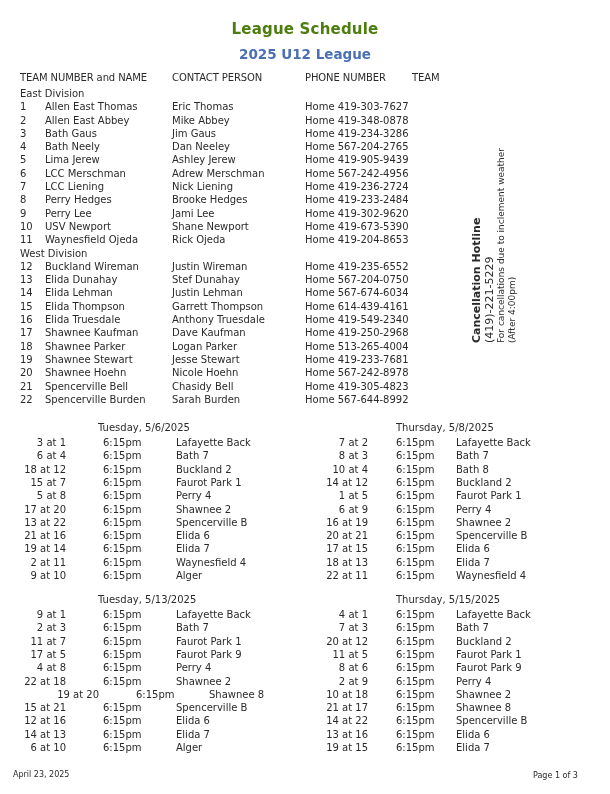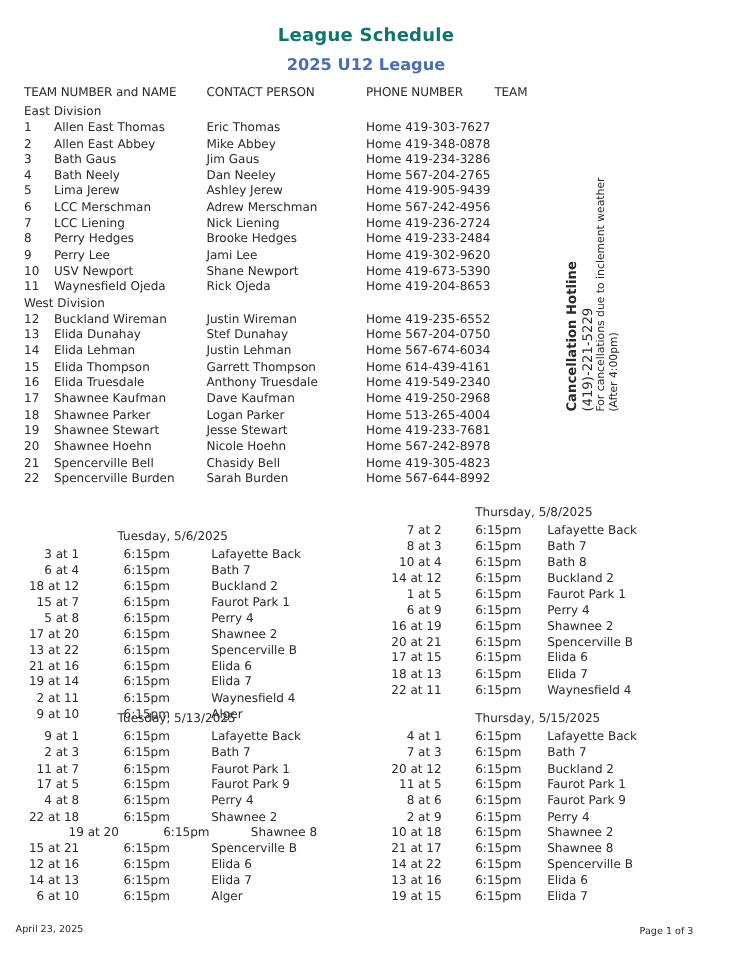--- a/index.html
+++ b/index.html
@@ -55,21 +55,21 @@
     .right .match { left: 0; width: 50px; }
     .right .time { left: 78px; }
     .right .loc { left: 138px; }
 
     .footer-date { position: absolute; left: 13px; top: 770px; font-size: 8px; }
     .footer-page { position: absolute; left: 533px; top: 771px; font-size: 8px; }
   </style>
 </head>
 <body>
 
-<div class="title" style="color: #0f766e;">League Schedule</div>
+<div class="title" style="color: #4d7c0f;">League Schedule</div>
 <div class="subtitle" style="color: rgb(74, 111, 180);">2025 U12 League</div>
 
 <div class="hdr" style="left:20px">TEAM NUMBER and NAME</div>
 <div class="hdr" style="left:172px">CONTACT PERSON</div>
 <div class="hdr" style="left:305px">PHONE NUMBER</div>
 <div class="hdr" style="left:412px">TEAM</div>
 
 <div class="roster" id="roster">
     <div class="row">
       <span class="c-div">East Division</span>
@@ -213,21 +213,21 @@
 
 <div class="hotline">
   <div class="hotline-inner">
     <div class="hl-title">Cancellation Hotline</div>
     <div class="hl-phone">(419)-221-5229</div>
     <div class="hl-note">For cancellations due to inclement weather</div>
     <div class="hl-note">(After 4:00pm)</div>
   </div>
 </div>
 
-<div class="sched left" id="sched-0" style="left:0px; top:422px; width:305px; height:170px;margin-top:20px;">
+<div class="sched left" id="sched-0" style="left:0px; top:422px; width:305px; height:170px;">
     <div class="day">Tuesday, 5/6/2025</div>
     <div class="game" style="top: 14px;">
       <span class="match">3 at 1</span>
       <span class="time">6:15pm</span>
       <span class="loc">Lafayette Back</span>
     </div>
     <div class="game" style="top: 27.3px;">
       <span class="match">6 at 4</span>
       <span class="time">6:15pm</span>
       <span class="loc">Bath 7</span>

